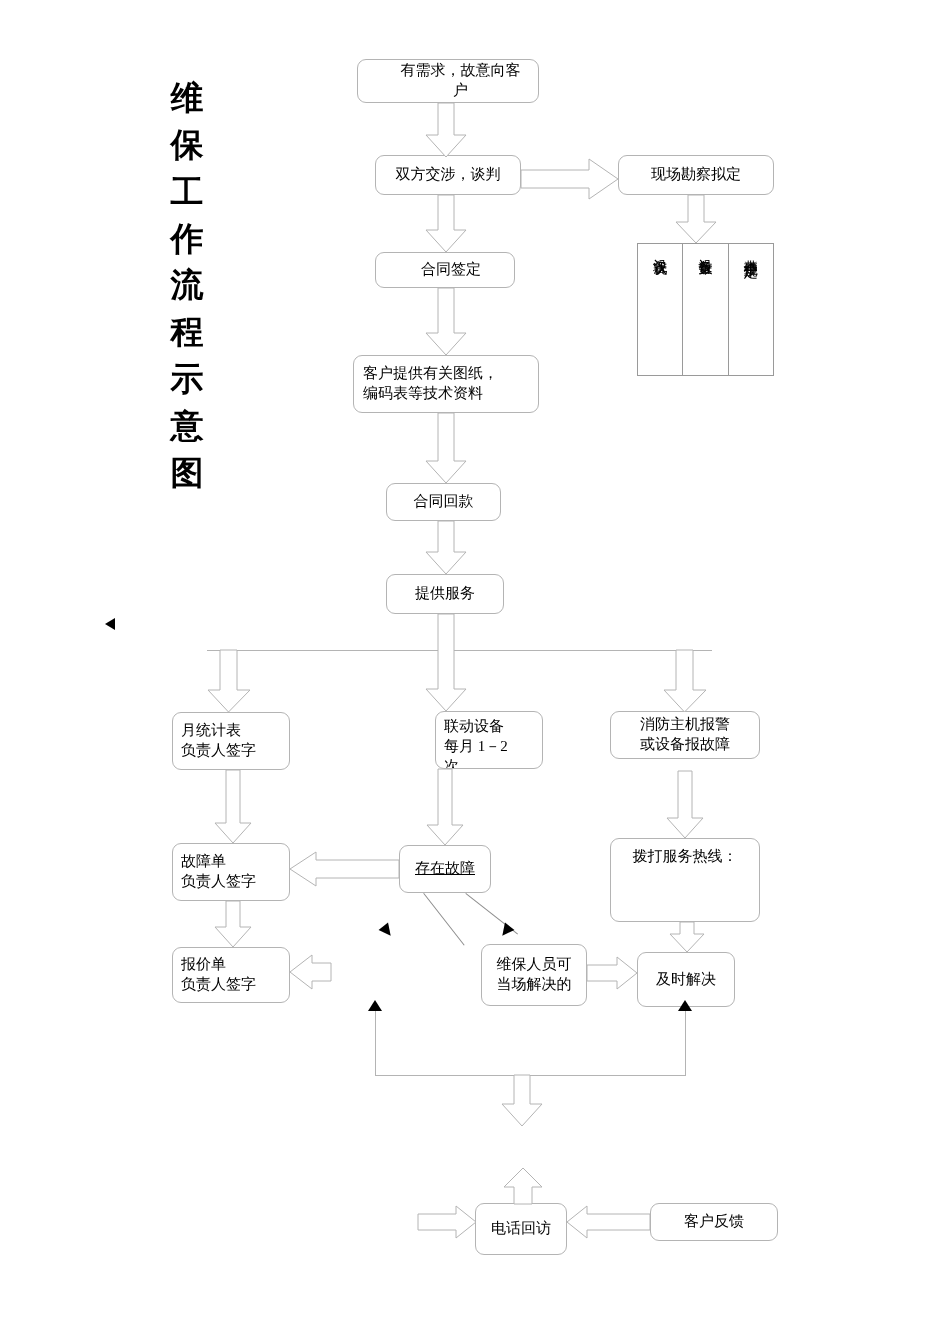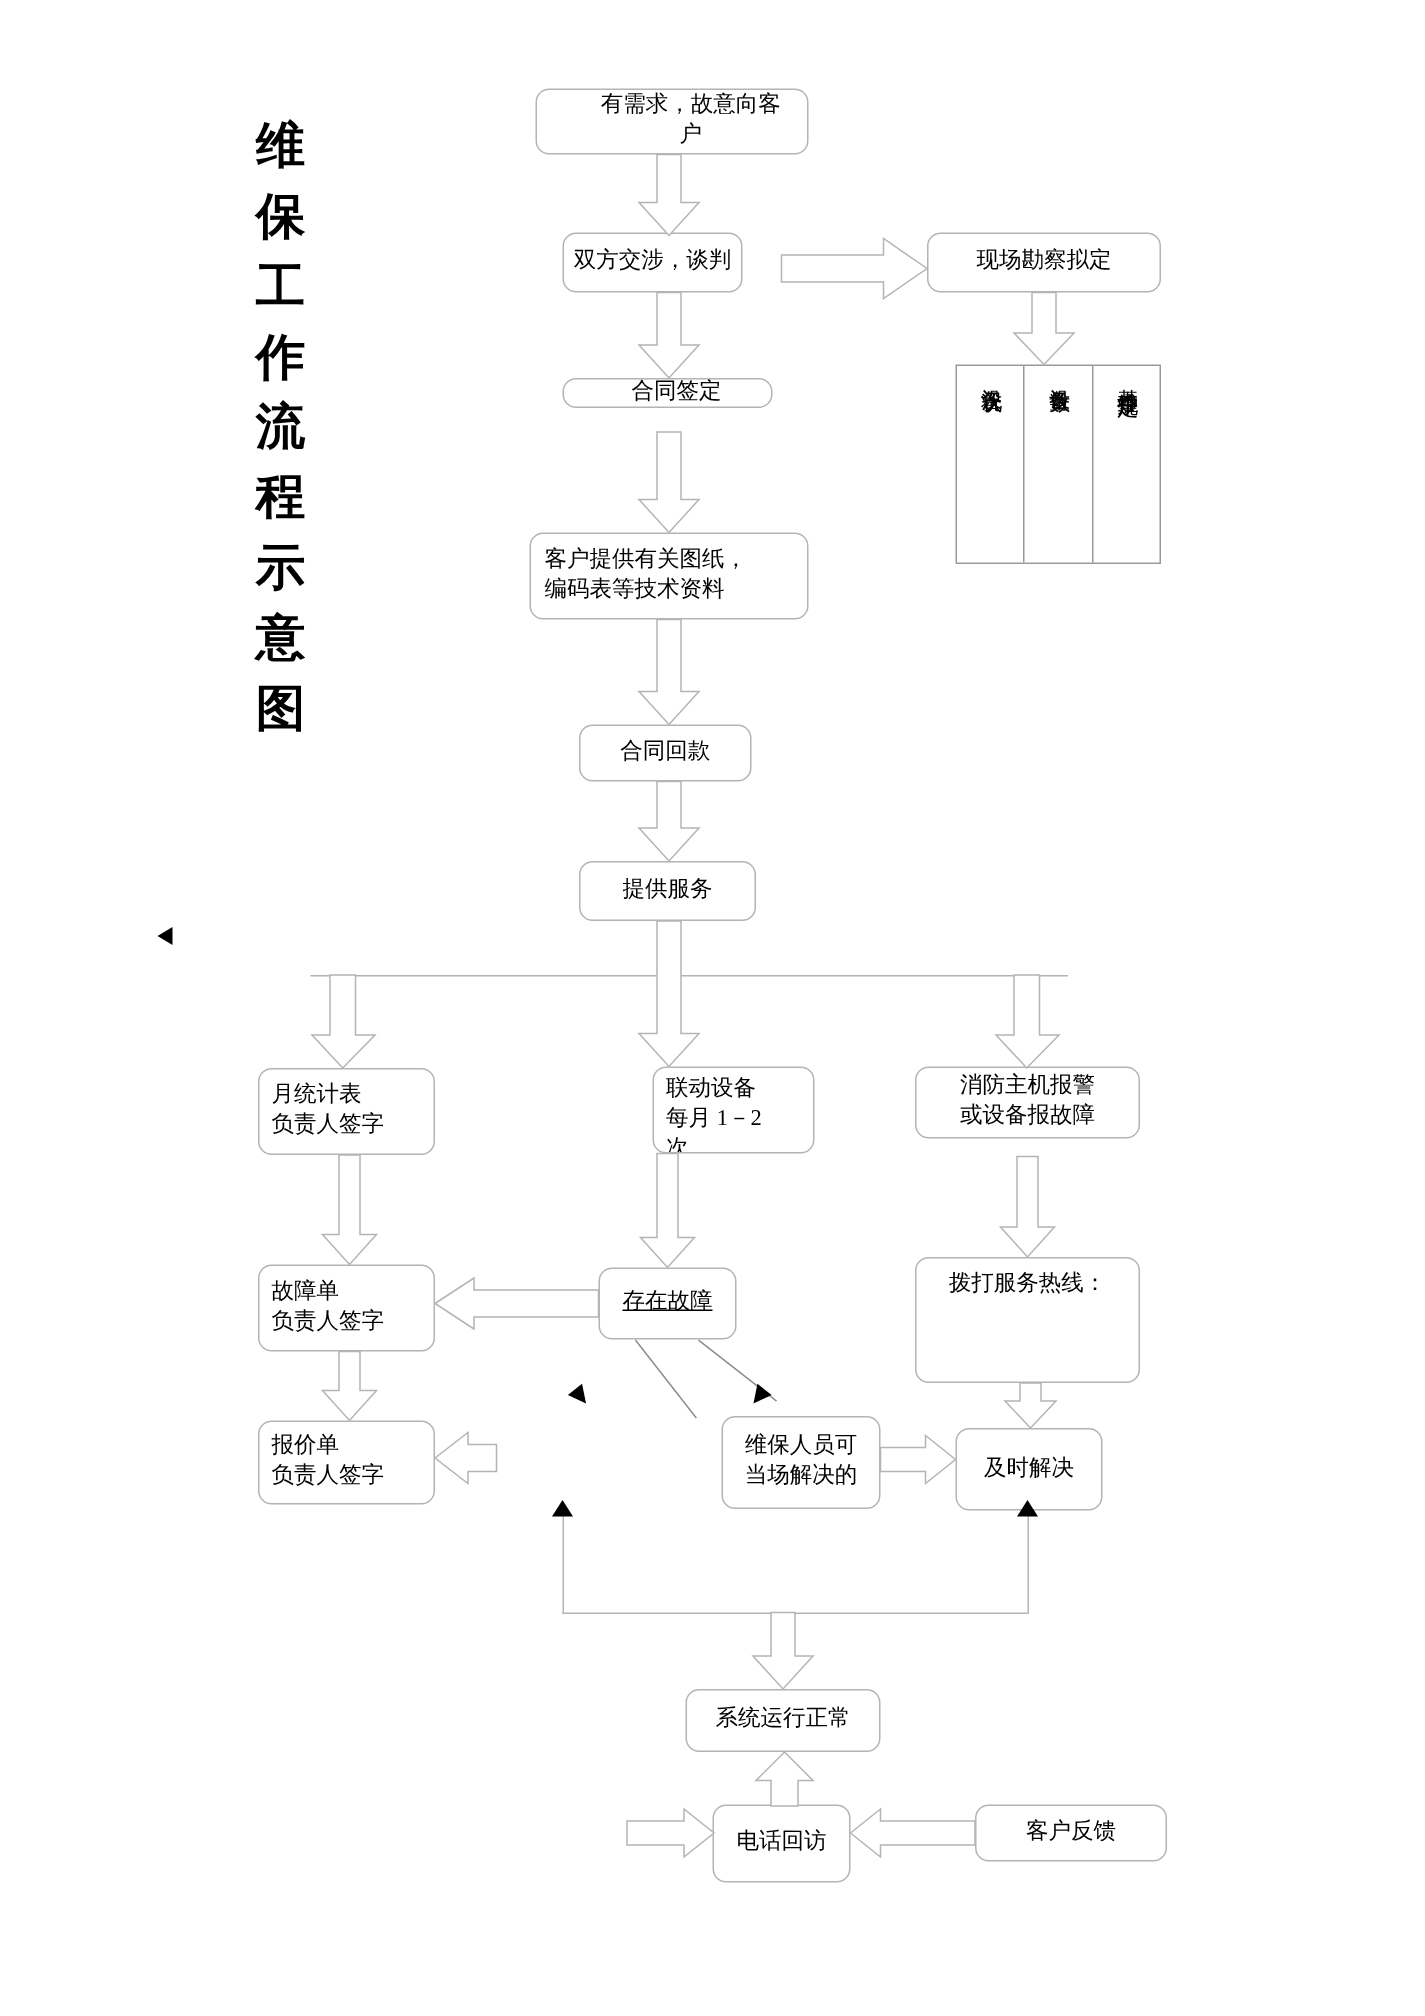--- a/index.html
+++ b/index.html
@@ -103,25 +103,25 @@
     <span>流</span>
     <span>程</span>
     <span>示</span>
     <span>意</span>
     <span>图</span>
   </div>
 
   <div class="node clip" style="left:357px;top:59px;width:182px;height:44px;">有需求，故意向客
 户</div>
 
-  <div class="node" style="left:375px;top:155px;width:120px;height:40px;">双方交涉，谈判</div>
+  <div class="node" style="left:375px;top:155px;width:146px;height:40px;">双方交涉，谈判</div>
 
   <div class="node" style="left:618px;top:155px;width:156px;height:40px;">现场勘察拟定</div>
 
-  <div class="node" style="left:375px;top:252px;width:140px;height:20px;padding-left:16px;">合同签定</div>
+  <div class="node" style="left:375px;top:252px;width:140px;height:36px;padding-left:16px;">合同签定</div>
 
   <div class="vtable" style="left:637px;top:243px;width:137px;height:133px;">
     <div class="vcol">
       <div class="vtxt">设备状况</div>
     </div>
     <div class="vcol">
       <div class="vtxt">设备数量</div>
     </div>
     <div class="vcol">
       <div class="vtxt">基本维护规定</div>
@@ -154,21 +154,20 @@
 
   <div class="node" style="left:172px;top:947px;width:118px;height:56px;text-align:left;justify-content:flex-start;padding-left:8px;">报价单
 负责人签字</div>
 
 
   <div class="node" style="left:481px;top:944px;width:106px;height:62px;">维保人员可
 当场解决的</div>
 
   <div class="node" style="left:637px;top:952px;width:98px;height:55px;">及时解决</div>
 
-  <div class="node" style="left:457px;top:1126px;width:130px;height:42px;">系统运行正常</div>
 
 
   <div class="node" style="left:475px;top:1203px;width:92px;height:52px;">电话回访</div>
 
   <div class="node" style="left:650px;top:1203px;width:128px;height:38px;">客户反馈</div>
 
   <div class="barrow" style="left:426px;top:103px;">
     <svg width="40" height="54">
         <polygon points="12,0 28,0 28,32 40,32 20,54 0,32 12,32" fill="#ffffff" stroke="#b4b4b4" stroke-width="1"></polygon>
       </svg>

